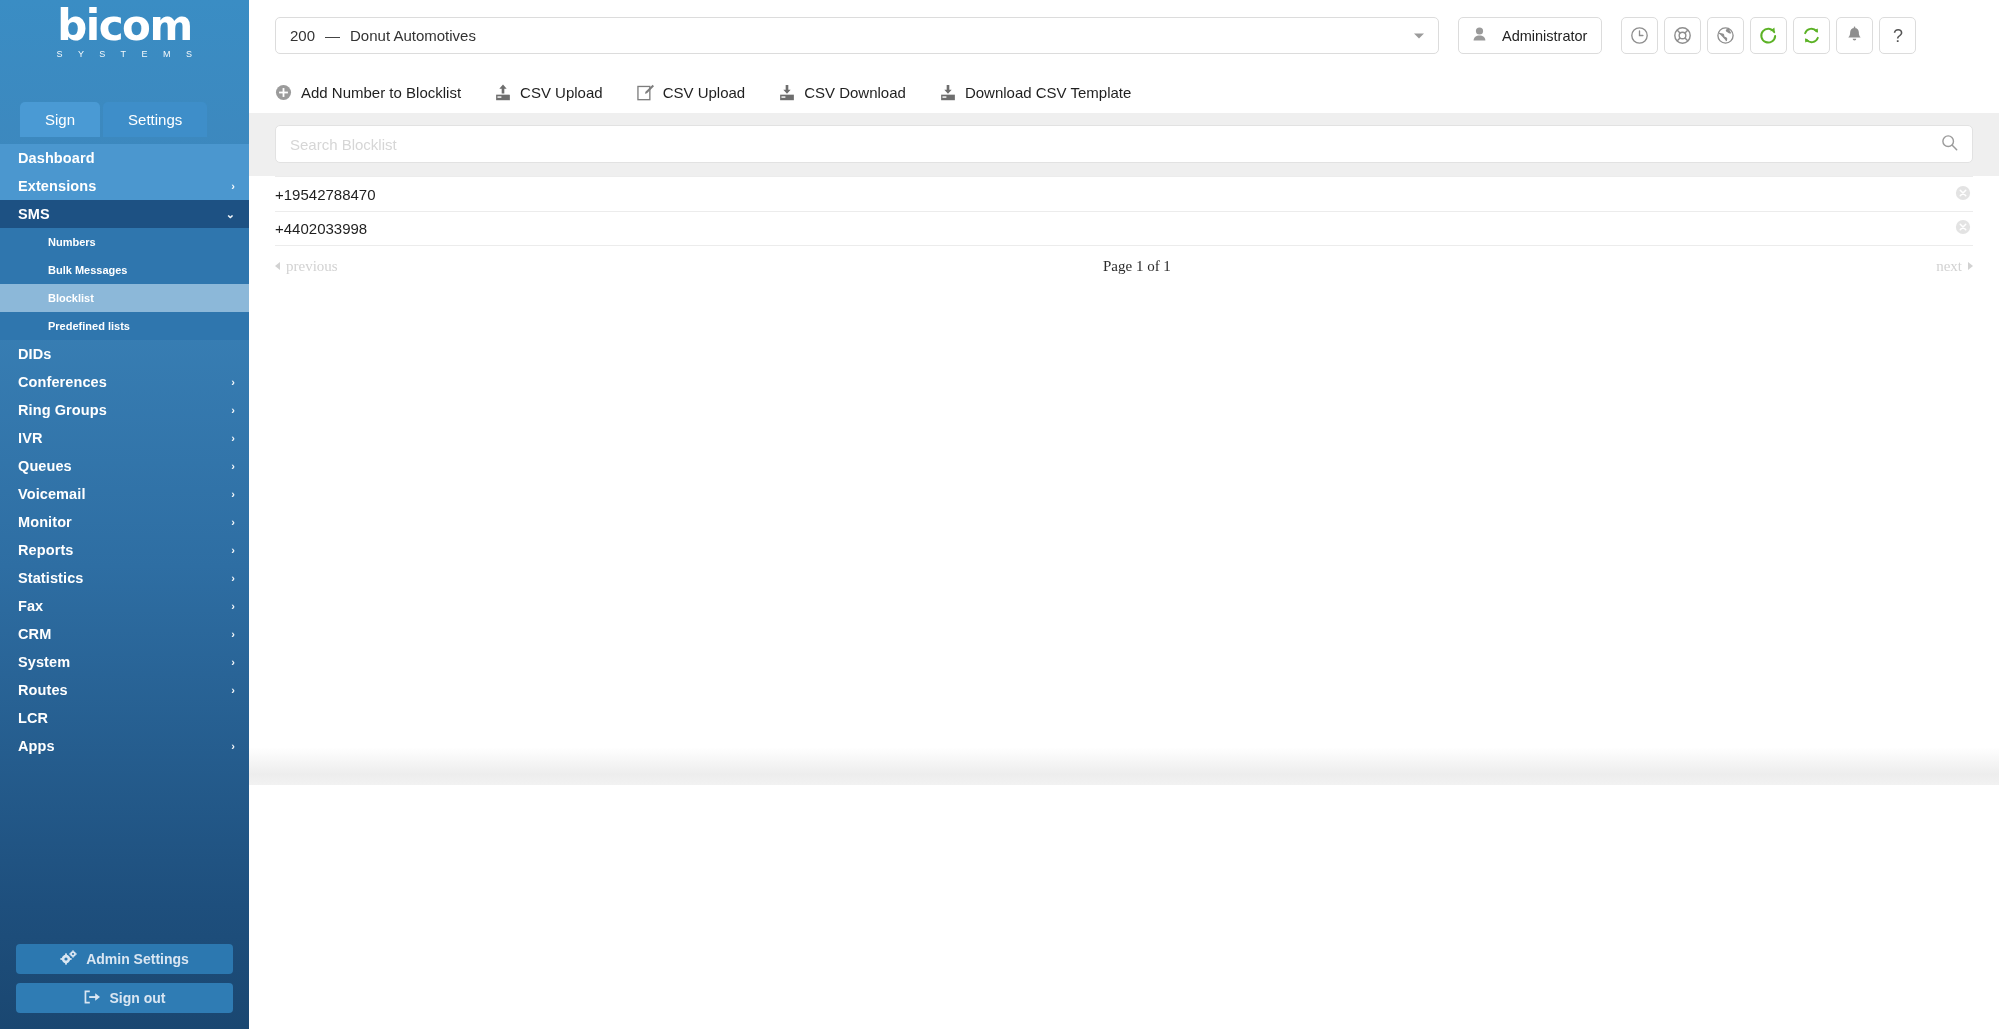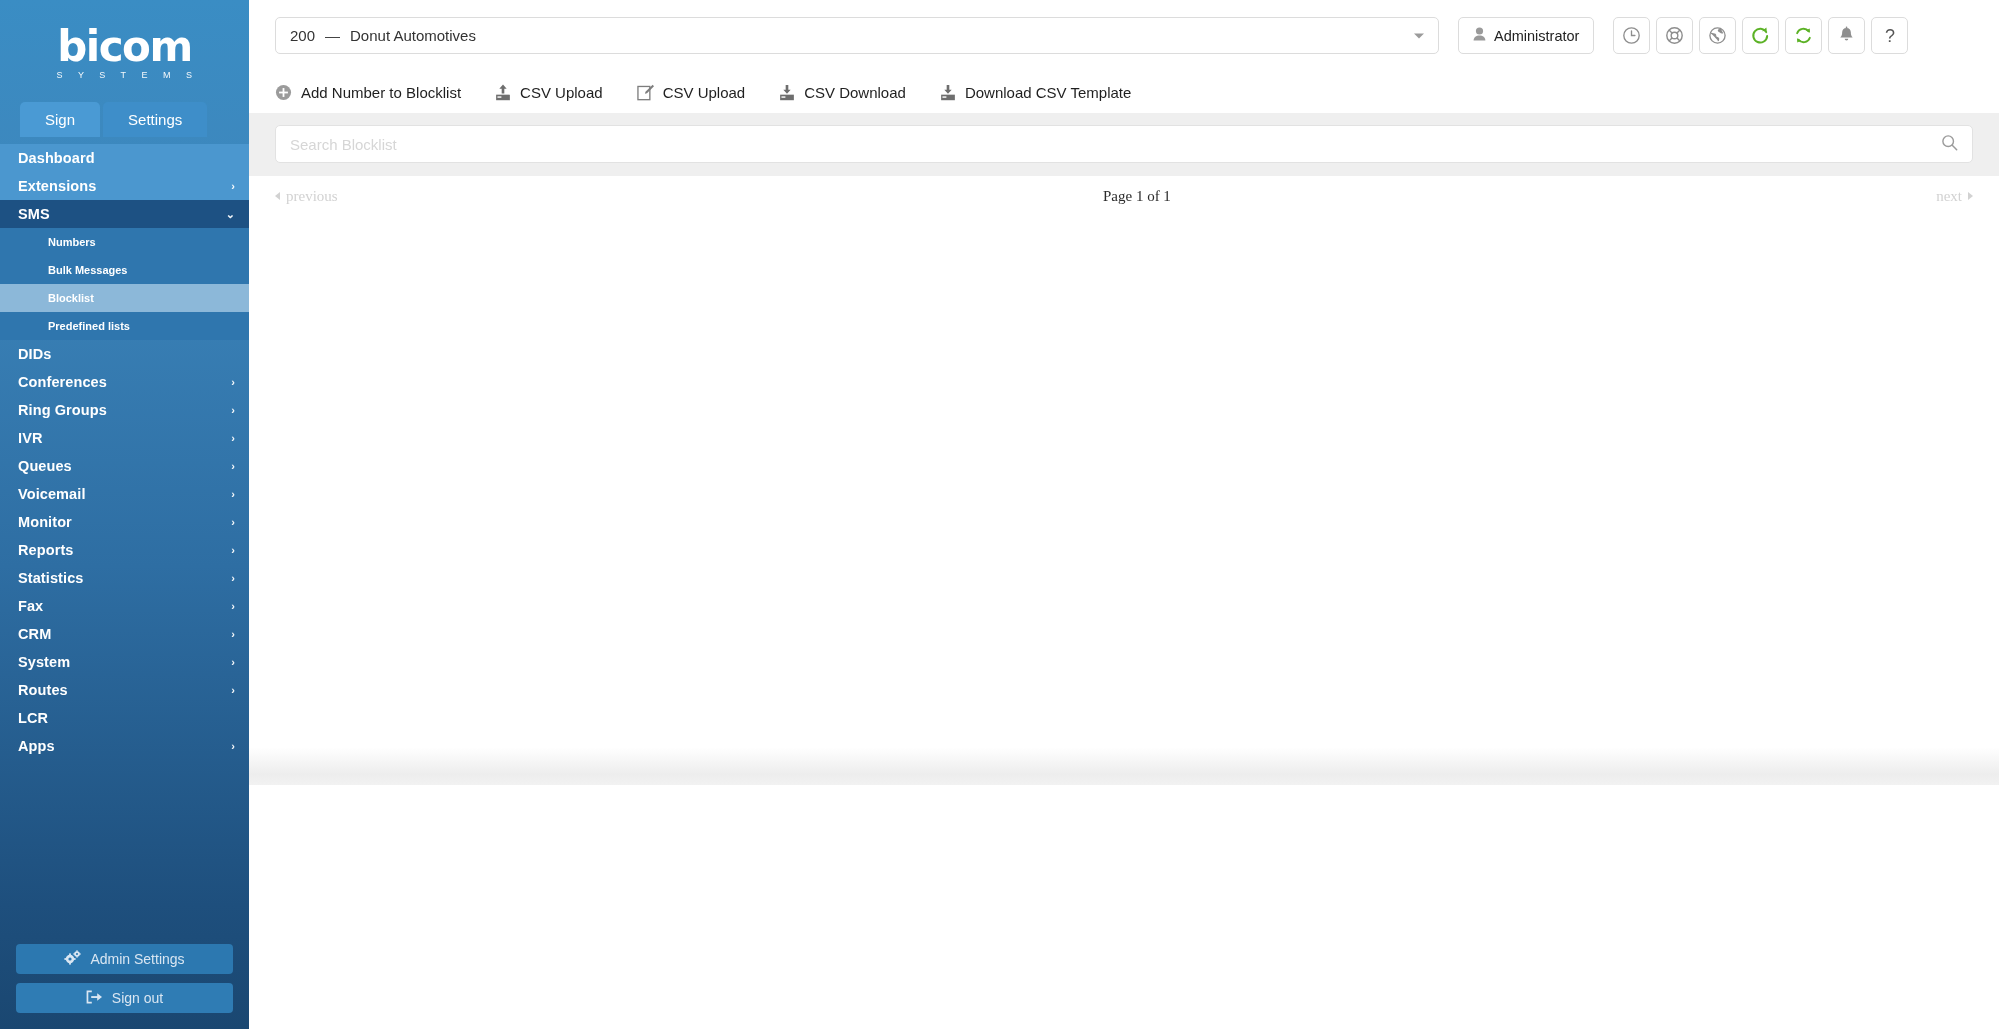--- a/index.html
+++ b/index.html
@@ -12,21 +12,21 @@
   }
   .app { display: flex; width: 1999px; height: 1029px; }
 
   
   .sidebar {
     width: 249px; height: 1029px;
     background: linear-gradient(180deg, #3a8dc4 0%, #3d87bd 18%, #2e6ea3 55%, #1e4f7d 88%, #1a4771 100%);
     position: relative; flex: 0 0 249px;
     display: flex; flex-direction: column;
   }
-  .logo-wrap { height: 100px; display: flex; align-items: center; justify-content: center; padding-top: 6px; }
+  .logo-wrap { height: 100px; display: flex; justify-content: center; padding-top: 6px; }
   .logo { text-align: center; }
   .logo-word {
     font-size: 42px; font-weight: 700; color: #ffffff;
     letter-spacing: -1.5px; line-height: 40px;
     font-family: "DejaVu Sans", sans-serif;
   }
   .logo-sub {
     font-size: 9px; color: #ffffff; letter-spacing: 6.5px;
     margin-top: 3px; padding-left: 6px; opacity: .95;
   }
@@ -52,21 +52,21 @@
     color: #ffffff; background: #2f76ae; cursor: pointer;
   }
   .nav-sub.selected { background: #8cb8d9; color: #ffffff; }
   .chev { font-size: 11px; opacity: .95; font-weight: 700; }
   .chev.down { font-size: 11px; }
   .nav-spacer { flex: 1 1 auto; }
   .bottom-btns { padding: 0 16px 16px 16px; }
   .btm-btn {
     display: flex; align-items: center; justify-content: center; gap: 9px;
     height: 30px; margin-top: 9px; border-radius: 4px;
-    background: #2c78b0; color: #d9e6f2; font-size: 14px; font-weight: 400;
+    background: #2c78b0; color: #d9e6f2; font-size: 14px; font-weight: 700;
     cursor: pointer;
   }
   .btm-btn.signout { background: #2f7cb4; }
 
   
   .main { flex: 1 1 auto; height: 785px; background: #ffffff; display: flex; flex-direction: column; min-width: 0; justify-content: space-between; }
 
   .topbar { height: 71px; display: flex; align-items: center; padding: 0 22px 0 26px; gap: 0; background: #fff; }
   .ctx-select {
     flex: 1 1 auto; height: 37px; max-width: 1164px;
@@ -76,21 +76,21 @@
   }
   .ctx-select .caret {
     position: absolute; right: 14px; top: 50%; transform: translateY(-50%);
     width: 0; height: 0; border-left: 5px solid transparent; border-right: 5px solid transparent;
     border-top: 5px solid #9b9b9b;
   }
   .ctx-num { margin-right: 10px; }
   .ctx-dash { margin-right: 10px; color: #444; }
   .admin-btn {
     margin-left: 19px; height: 37px; border: 1px solid #dcdcdc; border-radius: 5px;
-    display: flex; align-items: center; gap: 8px; padding: 0 14px;
+    display: flex; align-items: center; gap: 16px; padding: 0 14px;
     font-size: 14.5px; color: #222; background: #fff; cursor: pointer; white-space: nowrap;
   }
   .icon-btns { display: flex; gap: 6px; margin-left: 19px; }
   .icon-btn {
     width: 37px; height: 37px; border: 1px solid #dcdcdc; border-radius: 5px;
     background: #fff; display: flex; align-items: center; justify-content: center;
     cursor: pointer;
   }
 
   .toolbar { height: 42px; display: flex; align-items: center; padding: 0 26px; gap: 34px; background: #fff; }
@@ -404,20 +404,36 @@
           <svg width="17" height="17" viewBox="0 0 18 18">
             <circle cx="7.6" cy="7.6" r="5.6" fill="none" stroke="#9b9b9b" stroke-width="1.5"></circle>
             <path d="M11.9 11.9 L16.6 16.6" stroke="#9b9b9b" stroke-width="1.6" stroke-linecap="round"></path>
           </svg>
         </span>
       </div>
     </div>
 
     <div class="table-area">
 
+      <div id="rows">
+          <div class="row">
+            <span>+19542788470</span>
+            <span class="del-icon"><svg width="16" height="16" viewBox="0 0 18 18">
+                <circle cx="9" cy="9" r="8" fill="#e3e3e3"></circle>
+                <path d="M5.9 5.9 L12.1 12.1 M12.1 5.9 L5.9 12.1" stroke="#fff" stroke-width="1.7" stroke-linecap="round"></path>
+              </svg></span>
+          </div>
+          <div class="row">
+            <span>+4402033998</span>
+            <span class="del-icon"><svg width="16" height="16" viewBox="0 0 18 18">
+                <circle cx="9" cy="9" r="8" fill="#e3e3e3"></circle>
+                <path d="M5.9 5.9 L12.1 12.1 M12.1 5.9 L5.9 12.1" stroke="#fff" stroke-width="1.7" stroke-linecap="round"></path>
+              </svg></span>
+          </div>
+        </div>
 
       <div class="pager">
         <div class="pg-prev">
           <span class="tri-left"></span>
           <span>previous</span>
         </div>
         <div class="pager-center-wrap">
           <span class="pg-mid">Page 1 of 1</span>
         </div>
         <div class="pg-next">

